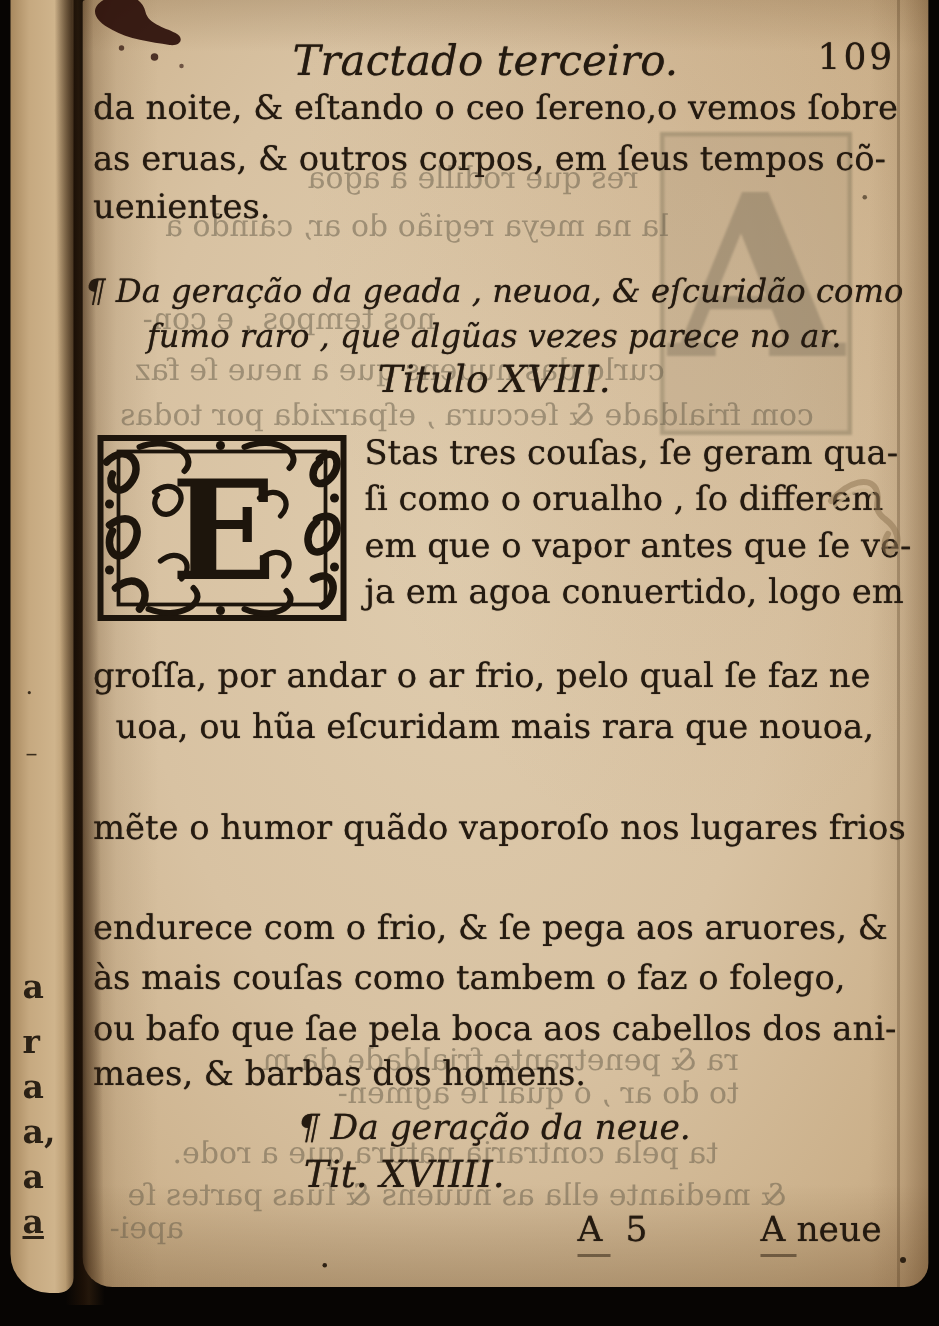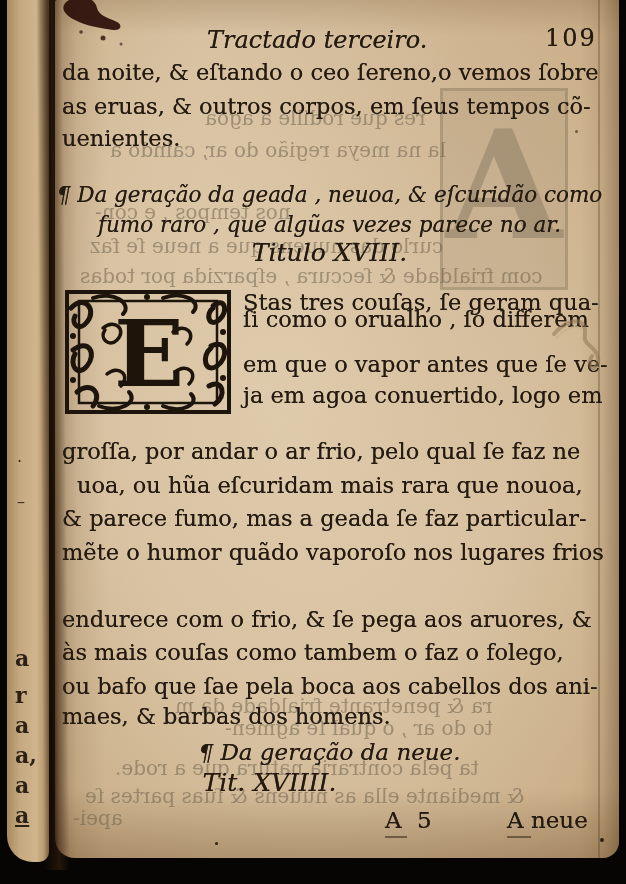--- a/index.html
+++ b/index.html
@@ -84,21 +84,21 @@
     <div class="ghost" style="left:55px;top:138px">la na meya região do ar, caindo a</div>
     <div class="ghost" style="left:40px;top:200px">nos tempos , e con-</div>
     <div class="ghost" style="left:35px;top:234px">curlo das nuuens que a neue ſe faz</div>
     <div class="ghost" style="left:25px;top:264px">com frialdade &amp; ſeccura , eſparzida por todas</div>
     <div class="ghost" style="left:120px;top:694px">ra &amp; penetrante frialdade da m</div>
     <div class="ghost" style="left:170px;top:716px">to do ar , o qual ſe agmen-</div>
     <div class="ghost" style="left:60px;top:756px">ta pela contraria natura que a rode.</div>
     <div class="ghost" style="left:30px;top:784px">&amp; mediante ella as nuuens &amp; ſuas partes ſe</div>
     <div class="ghost" style="left:18px;top:806px">apei-</div>
 
-    <div class="line ink ital" style="left:152px;top:24px;font-size:24px">Tractado terceiro.</div>
+    <div class="line ink ital" style="left:140px;top:24px;font-size:28px">Tractado terceiro.</div>
     <div class="line ink" style="left:490px;top:22px;font-size:24px;letter-spacing:2px">109</div>
 
     <div class="line ink" style="left:7px;top:90px">as eruas, &amp; outros corpos, em ſeus tempos cõ-</div>
     <div class="line ink" style="left:7px;top:56px">da noite, &amp; eſtando o ceo ſereno,o vemos ſobre</div>
     <div class="line ink" style="left:7px;top:122px">uenientes.</div>
 
     <div class="line ink ital ctr" style="top:178px;font-size:21.5px">¶ Da geração da geada , neuoa, &amp; eſcuridão como</div>
     <div class="line ink ital ctr" style="top:236px;font-size:25px">Titulo XVIII.</div>
     <div class="line ink ital ctr" style="top:208px;font-size:21.5px">fumo raro , que algũas vezes parece no ar.</div>
 
@@ -128,27 +128,26 @@
           <circle cx="10" cy="92" r="3"></circle>
             <circle cx="160" cy="90" r="3"></circle>
           <circle cx="84" cy="9" r="3"></circle>
             <circle cx="84" cy="119" r="3"></circle>
         </g>
         <text x="86" y="98" text-anchor="middle" font-family="'DejaVu Serif',serif" font-size="92" font-weight="bold" fill="#1d150c">E</text>
       </svg>
     </div>
 
     <div class="line ink" style="left:188px;top:286px">Stas tres couſas, ſe geram qua-</div>
-    <div class="line ink" style="left:188px;top:303px">ſi como o orualho , ſo differem</div>
+    <div class="line ink" style="left:188px;top:317px">ſi como o orualho , ſo differem</div>
     <div class="line ink" style="left:188px;top:348px">em que o vapor antes que ſe ve-</div>
     <div class="line ink" style="left:188px;top:379px">ja em agoa conuertido, logo em</div>
 
     <div class="line ink" style="left:7px;top:435px">groſſa, por andar o ar frio, pelo qual ſe faz ne</div>
     <div class="line ink" style="left:22px;top:469px">uoa, ou hũa eſcuridam mais rara que nouoa,</div>
-    <div class="line ink" style="left:7px;top:502px">&amp; parece fumo, mas a geada ſe faz particular-</div>
     <div class="line ink" style="left:7px;top:536px">mẽte o humor quãdo vaporoſo nos lugares frios</div>
     <div class="line ink" style="left:7px;top:603px">endurece com o frio, &amp; ſe pega aos aruores, &amp;</div>
     <div class="line ink" style="left:7px;top:636px">às mais couſas como tambem o faz o folego,</div>
     <div class="line ink" style="left:7px;top:670px">ou bafo que ſae pela boca aos cabellos dos ani-</div>
     <div class="line ink" style="left:7px;top:700px">maes, &amp; barbas dos homens.</div>
 
     <div class="line ink ital ctr" style="top:736px;font-size:23px">¶ Da geração da neue.</div>
     <div class="line ink ital ctr" style="top:766px;font-size:25px;left:-60px">Tit. XVIIII.</div>
 
     <div class="line ink" style="left:330px;top:804px;font-size:23px;letter-spacing:4px">A 5</div>

